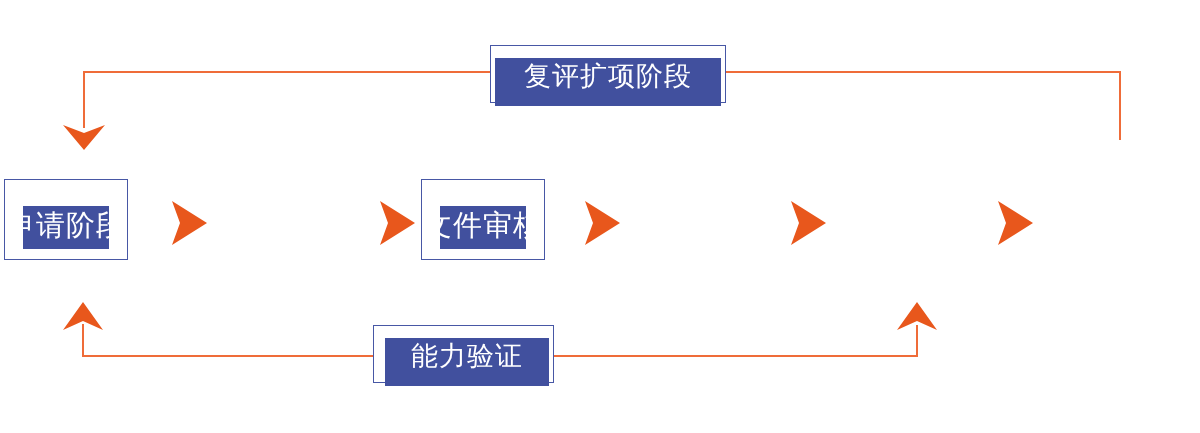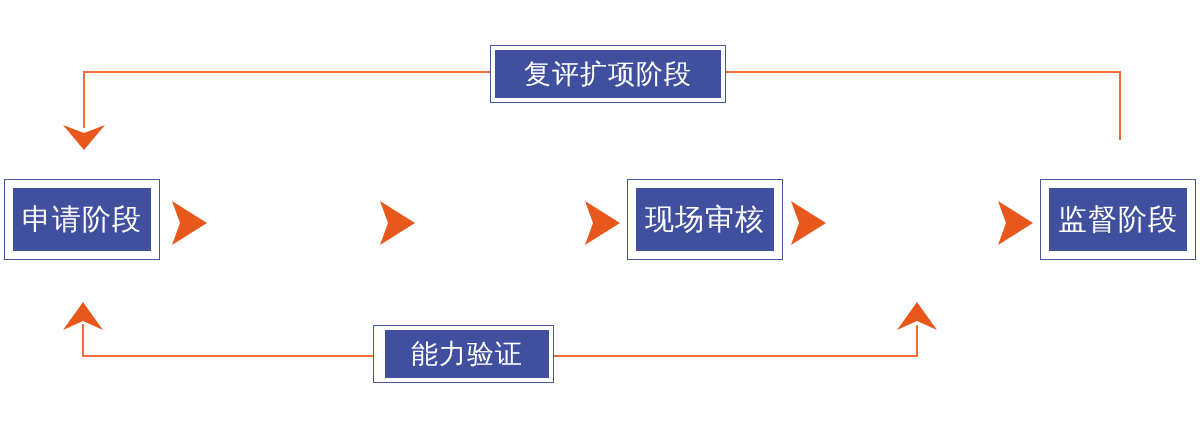--- a/index.html
+++ b/index.html
@@ -20,33 +20,33 @@
   .wire {
     fill: none;
     stroke: #EF6C39;
     stroke-width: 2;
   }
   .head { fill: #E8571C; stroke: none; }
   .stage {
     position: absolute;
     top: 179px;
     height: 81px;
-    width: 156px;
+    width: 124px;
     border: 1.5px solid #4757A5;
     background: #ffffff;
-    padding: 8px;
+    padding: 18px;
     box-sizing: border-box;
     z-index: 2;
   }
   .stage-inner {
     width: 100%; height: 100%;
     background: #41509E;
     display: flex;
-    align-items: center;
     justify-content: center;
+    margin-top: 8px;
   }
   .stage-inner span {
     color: #ffffff;
     font-size: 29px;
     letter-spacing: 1px;
     white-space: nowrap;
   }
   .label-box {
     position: absolute;
     border: 1.5px solid #4757A5;
@@ -78,28 +78,23 @@
     <polygon class="head" points="620,223 585,201 593,223 585,245"></polygon>
     <polygon class="head" points="826,223 791,201 799,223 791,245"></polygon>
     <polygon class="head" points="1033,223 998,201 1006,223 998,245"></polygon>
   </svg>
 
   <div class="stage" style="left:4px">
     <div class="stage-inner">
       <span>申请阶段</span>
     </div>
   </div>
-  <div class="stage" style="left:627px">
+  <div class="stage" style="left:421px">
     <div class="stage-inner">
-      <span>现场审核</span>
-    </div>
-  </div>
-  <div class="stage" style="left:1040px">
-    <div class="stage-inner">
-      <span>监督阶段</span>
+      <span>文件审核</span>
     </div>
   </div>
 
   <div class="label-box label-top">
     <div class="stage-inner">
       <span>复评扩项阶段</span>
     </div>
   </div>
   <div class="label-box label-bottom">
     <div class="stage-inner">

